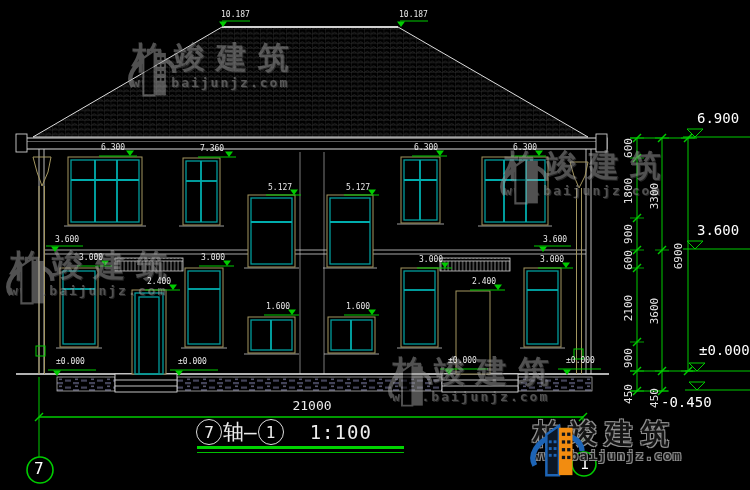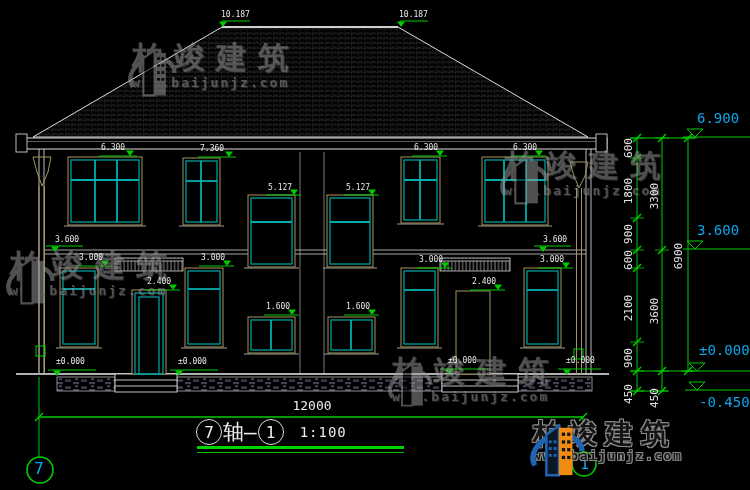--- a/index.html
+++ b/index.html
@@ -2,36 +2,36 @@
 <html><head>
 <meta charset="utf-8">
 <style>
   html,body{margin:0;padding:0;background:#000;}
   #stage{position:relative;width:750px;height:490px;background:#000;overflow:hidden;
          font-family:"DejaVu Sans Mono","Liberation Sans",sans-serif;}
   #stage *{box-sizing:border-box;}
   svg{position:absolute;left:0;top:0;}
   .lbl{position:absolute;color:#e8e8e8;font-size:8px;line-height:8px;white-space:nowrap;
        letter-spacing:0;}
-  .rlbl{position:absolute;color:#0ea5e9;font-size:14px;line-height:14px;white-space:nowrap;}
+  .rlbl{position:absolute;color:#ffffff;font-size:14px;line-height:14px;white-space:nowrap;}
   .cdim{position:absolute;color:#e3e3e3;font-size:11px;line-height:11px;white-space:nowrap;
         transform:translate(-50%,-50%) rotate(-90deg);}
   .wm{position:absolute;display:flex;align-items:flex-start;opacity:.52;pointer-events:none;}
   .wm .wm-txt{margin-left:6px;}
   .wm .wm-brand{display:block;color:#9c9c9c;font-size:31px;line-height:31px;font-weight:bold;
                 letter-spacing:11px;text-shadow:1px 1px 0 #4a4a4a;}
   .wm .wm-url{display:block;color:#9c9c9c;font-size:13px;line-height:13px;font-weight:bold;
               letter-spacing:2px;margin-top:3px;text-shadow:1px 1px 0 #4a4a4a;}
   #overall-dim{position:absolute;left:282px;top:398px;width:60px;text-align:center;
                color:#ececec;font-size:13px;}
   #title{position:absolute;left:196px;top:419px;display:flex;align-items:center;color:#ececec;}
   .bubble{display:inline-flex;align-items:center;justify-content:center;width:26px;height:26px;
           border:1.6px solid #dcdcdc;border-radius:50%;font-size:16px;color:#ececec;flex:none;}
   .tseg{font-size:21px;line-height:24px;margin:0 1px;white-space:nowrap;}
-  .tscale{font-size:14px;margin-left:16px;letter-spacing:1px;}
+  .tscale{font-size:19px;margin-left:26px;letter-spacing:1px;}
   .tline1{position:absolute;left:197px;top:446px;width:207px;height:3px;background:#00d400;}
   .tline2{position:absolute;left:197px;top:452px;width:207px;height:1px;background:#00c000;}
   #logo{position:absolute;left:528px;top:419px;display:flex;align-items:flex-start;}
   #logo .lg-txt{margin-left:5px;}
   #logo .lg-brand{display:block;font-size:28px;line-height:30px;font-weight:bold;letter-spacing:8px;
        color:#141414;white-space:nowrap;
        text-shadow:-1px -1px 0 #909090,1px -1px 0 #909090,-1px 1px 0 #909090,1px 1px 0 #909090;}
   #logo .lg-url{display:block;font-size:13px;line-height:14px;font-weight:bold;letter-spacing:1.5px;
        color:#1a1a1a;white-space:nowrap;
        text-shadow:-1px -1px 0 #8a8a8a,1px -1px 0 #8a8a8a,-1px 1px 0 #8a8a8a,1px 1px 0 #8a8a8a;}
@@ -326,21 +326,21 @@
       <path d="M8 50 A26 20 -18 1 1 56 34" stroke="#9c9c9c" stroke-width="5" fill="none"></path>
       <polygon points="20,17 33,8 33,60 20,60" fill="#000" stroke="#9c9c9c" stroke-width="2.4"></polygon>
       <rect x="33" y="11" width="13" height="49" fill="#9c9c9c"></rect>
     </svg>
     <div class="wm-txt">
         <span class="wm-brand">柏竣建筑</span>
     <span class="wm-url">www.baijunjz.com</span>
       </div>
   </div>
 
-  <div id="overall-dim">12000</div>
+  <div id="overall-dim">21000</div>
 
   <div class="rlbl" style="left:34px;top:462px;font-size:16px;">7</div>
   <div class="rlbl" style="left:580px;top:457px;font-size:15px;">1</div>
 
   <div id="title">
     <span class="bubble">7</span>
     <span class="tseg">轴—</span>
     <span class="bubble">1</span>
     <span class="tscale">1:100</span>
   </div>
@@ -390,21 +390,21 @@
     <span class="lbl" style="left: 472px; top: 278px;">2.400</span>
     <span class="lbl" style="left: 266px; top: 303px;">1.600</span>
     <span class="lbl" style="left: 346px; top: 303px;">1.600</span>
     <span class="lbl" style="left: 56px; top: 358px;">±0.000</span>
     <span class="lbl" style="left: 178px; top: 358px;">±0.000</span>
     <span class="lbl" style="left: 448px; top: 357px;">±0.000</span>
     <span class="lbl" style="left: 566px; top: 357px;">±0.000</span>
     <span class="rlbl" style="left: 697px; top: 111px;">6.900</span>
     <span class="rlbl" style="left: 697px; top: 223px;">3.600</span>
     <span class="rlbl" style="left: 699px; top: 343px;">±0.000</span>
-    <span class="rlbl" style="left: 699px; top: 395px;">-0.450</span>
+    <span class="rlbl" style="left: 661px; top: 395px;">-0.450</span>
     <span class="cdim" style="left: 628px; top: 148px;">600</span>
     <span class="cdim" style="left: 628px; top: 191px;">1800</span>
     <span class="cdim" style="left: 628px; top: 234px;">900</span>
     <span class="cdim" style="left: 628px; top: 260px;">600</span>
     <span class="cdim" style="left: 628px; top: 308px;">2100</span>
     <span class="cdim" style="left: 628px; top: 358px;">900</span>
     <span class="cdim" style="left: 628px; top: 394px;">450</span>
     <span class="cdim" style="left: 654px; top: 196px;">3300</span>
     <span class="cdim" style="left: 654px; top: 311px;">3600</span>
     <span class="cdim" style="left: 654px; top: 398px;">450</span>

